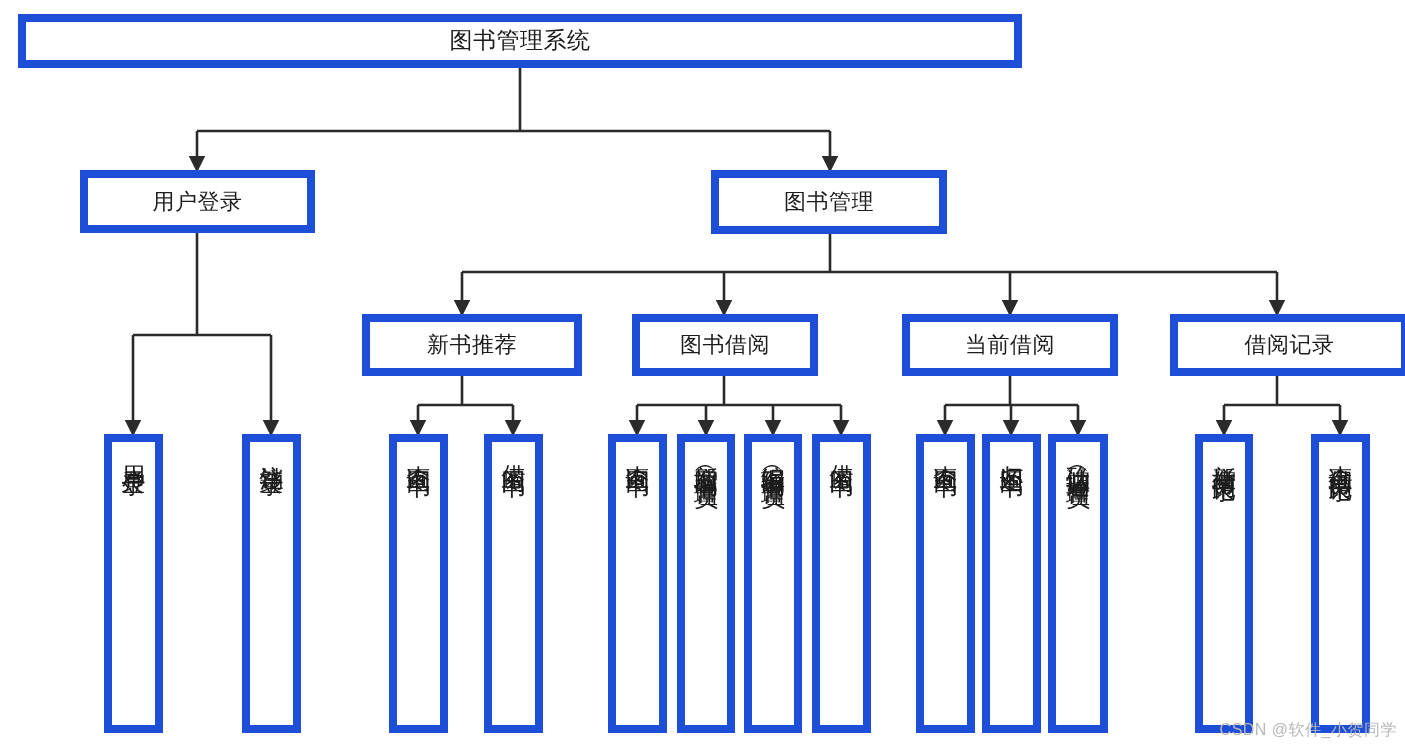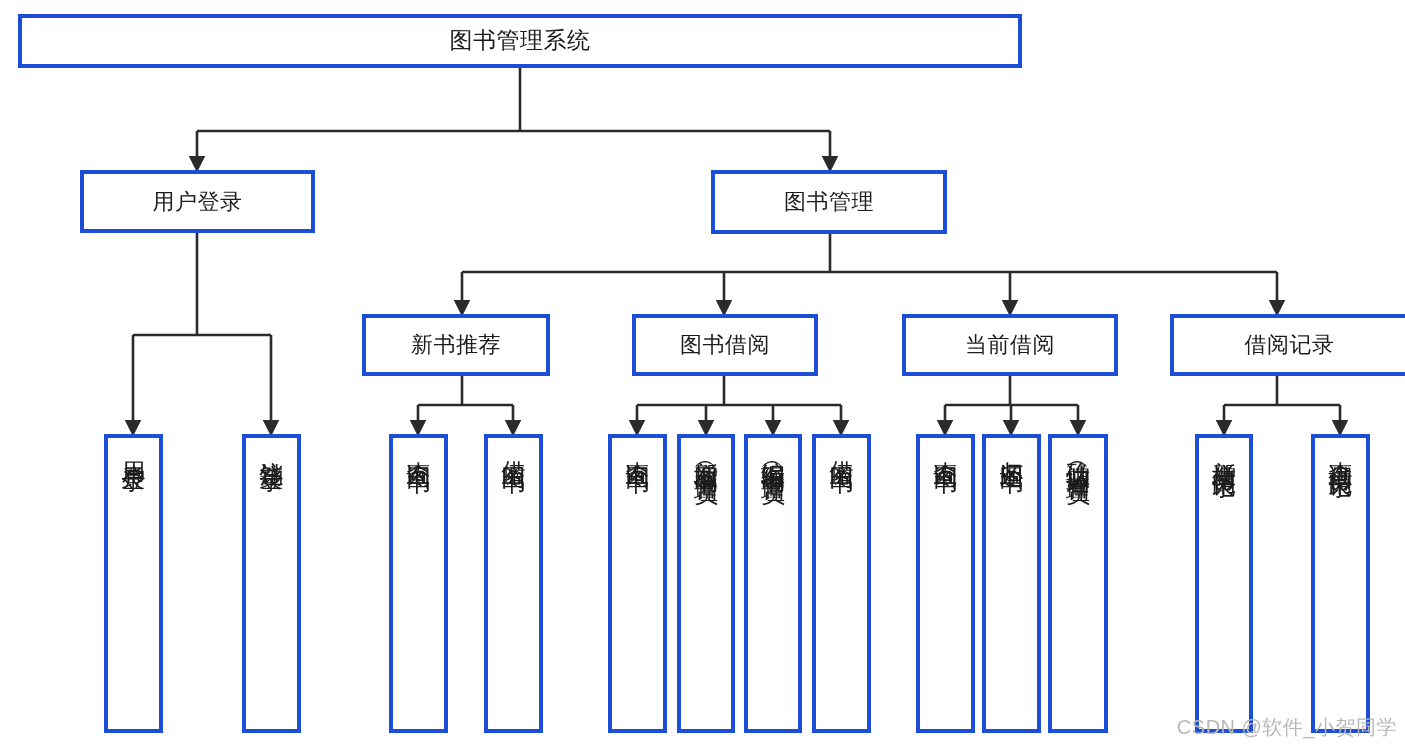--- a/index.html
+++ b/index.html
@@ -24,21 +24,21 @@
     left: 0;
     top: 0;
     width: 1405px;
     height: 747px;
     pointer-events: none;
   }
   .node {
     position: absolute;
     box-sizing: border-box;
     background: #ffffff;
-    border: 4px solid #1d4ed8;
+    border: 8px solid #1d4ed8;
     display: flex;
     align-items: center;
     justify-content: center;
     text-align: center;
     color: #1c1c1c;
     z-index: 2;
   }
   .node .label {
     display: block;
     line-height: 1.18;
@@ -63,21 +63,21 @@
     text-orientation: upright;
     font-size: 24px;
     line-height: 1.0;
     letter-spacing: 3px;
     white-space: nowrap;
   }
   .watermark {
     position: absolute;
     right: 8px;
     bottom: 6px;
-    font-size: 20px;
+    font-size: 16px;
     color: #b8b8b8;
     white-space: nowrap;
     z-index: 5;
     letter-spacing: 0.5px;
   }
 </style>
 </head>
 <body>
 
 <div id="diagram">
@@ -140,21 +140,21 @@
   </div>
 
   <div class="node h" style="left:80px; top:170px; width:235px; height:63px;">
     <span class="label">用户登录</span>
   </div>
 
   <div class="node h" style="left:711px; top:170px; width:236px; height:64px;">
     <span class="label">图书管理</span>
   </div>
 
-  <div class="node h" style="left:362px; top:314px; width:188px; height:62px;">
+  <div class="node h" style="left:362px; top:314px; width:220px; height:62px;">
     <span class="label">新书推荐</span>
   </div>
 
   <div class="node h" style="left:902px; top:314px; width:216px; height:62px;">
     <span class="label">当前借阅</span>
   </div>
 
   <div class="node h" style="left:632px; top:314px; width:186px; height:62px;">
     <span class="label">图书借阅</span>
   </div>

